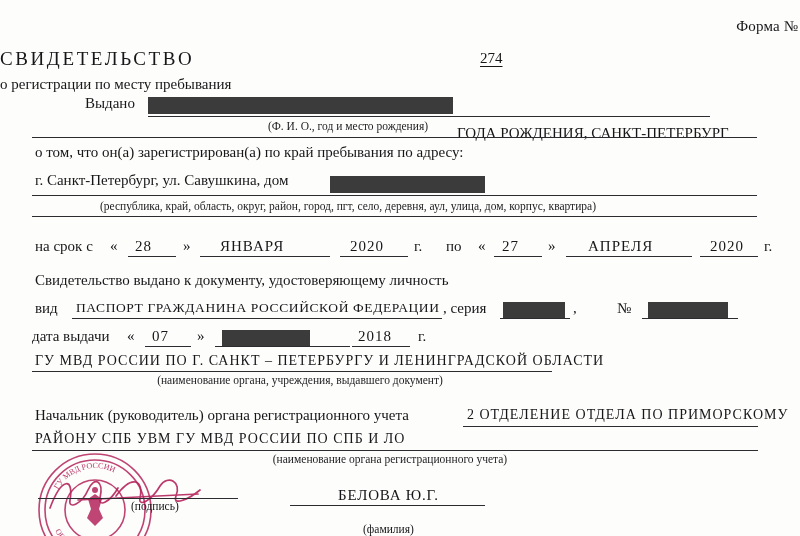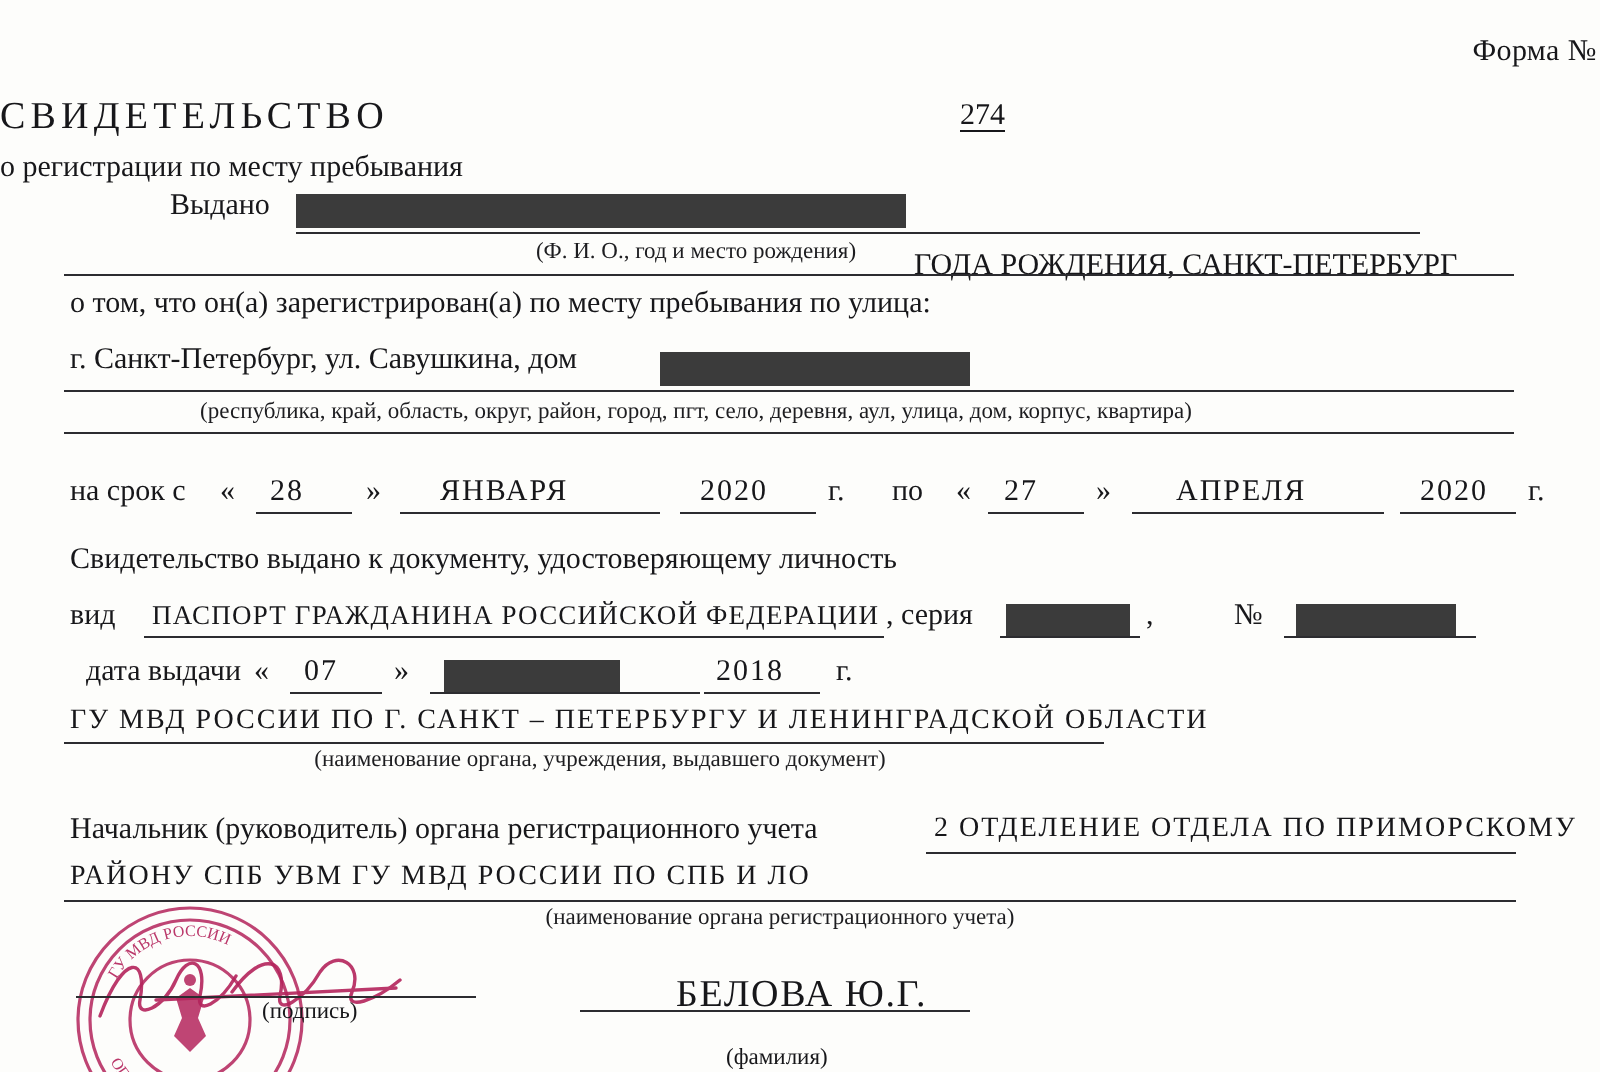--- a/index.html
+++ b/index.html
@@ -98,21 +98,21 @@
     top: 470px;
     width: 170px;
     height: 48px;
   }
   .sig-caption {
     position: absolute;
     font-size: 11.5px;
   }
   .name-line {
     position: absolute;
-    font-size: 19px;
+    font-size: 15px;
     letter-spacing: 0.8px;
   }
 </style>
 </head>
 <body>
 
 <div class="page">
 
   <div class="form-no">Форма № 3</div>
 
@@ -125,21 +125,21 @@
   <div class="row" style="top:95px; left:85px;">
     <span>Выдано</span>
   </div>
   <div class="redact" style="position:absolute; top:97px; left:148px; width:305px; height:17px;"></div>
   <div class="row" style="top:95px; left:457px;margin-top:30px;">ГОДА РОЖДЕНИЯ, САНКТ-ПЕТЕРБУРГ</div>
   <div class="hr" style="top:116px; left:148px; width:562px;"></div>
 
   <div class="caption" style="top:120px;">(Ф. И. О., год и место рождения)</div>
   <div class="hr" style="top:137px; left:32px; width:725px;"></div>
 
-  <div class="row" style="top:144px; left:35px;">о том, что он(а) зарегистрирован(а) по месту пребывания по улица:</div>
+  <div class="row" style="top:144px; left:35px;">о том, что он(а) зарегистрирован(а) по край пребывания по адресу:</div>
 
   <div class="row" style="top:172px; left:35px;">г. Санкт-Петербург, ул. Савушкина, дом</div>
   <div class="redact" style="position:absolute; top:176px; left:330px; width:155px; height:17px;"></div>
   <div class="hr" style="top:195px; left:32px; width:725px;"></div>
   <div class="caption" style="top:200px;">(республика, край, область, округ, район, город, пгт, село, деревня, аул, улица, дом, корпус, квартира)</div>
   <div class="hr" style="top:216px; left:32px; width:725px;"></div>
 
   <div class="row" style="top:238px; left:35px;">на срок с</div>
   <div class="row" style="top:238px; left:110px;">«</div>
   <div class="row spaced" style="top:238px; left:135px;">28</div>
@@ -167,21 +167,21 @@
   <div class="row small-caps-line" style="top:300px; left:76px; font-size:13.5px;">ПАСПОРТ ГРАЖДАНИНА РОССИЙСКОЙ ФЕДЕРАЦИИ</div>
   <div class="hr" style="top:318px; left:72px; width:370px;"></div>
   <div class="row" style="top:300px; left:443px;">, серия</div>
   <div class="redact" style="position:absolute; top:302px; left:503px; width:62px; height:16px;"></div>
   <div class="hr" style="top:318px; left:500px; width:70px;"></div>
   <div class="row" style="top:300px; left:573px;">,</div>
   <div class="row" style="top:300px; left:617px;">№</div>
   <div class="redact" style="position:absolute; top:302px; left:648px; width:80px; height:16px;"></div>
   <div class="hr" style="top:318px; left:642px; width:96px;"></div>
 
-  <div class="row" style="top:328px; left:43px;">дата выдачи</div>
+  <div class="row" style="top:328px; left:32px;">дата выдачи</div>
   <div class="row" style="top:328px; left:127px;">«</div>
   <div class="row spaced" style="top:328px; left:152px;">07</div>
   <div class="hr" style="top:346px; left:145px; width:46px;"></div>
   <div class="row" style="top:328px; left:197px;">»</div>
   <div class="redact" style="position:absolute; top:330px; left:222px; width:88px; height:16px;"></div>
   <div class="hr" style="top:346px; left:215px; width:135px;"></div>
   <div class="row spaced" style="top:328px; left:358px;">2018</div>
   <div class="hr" style="top:346px; left:352px; width:58px;"></div>
   <div class="row" style="top:328px; left:418px;">г.</div>
 

